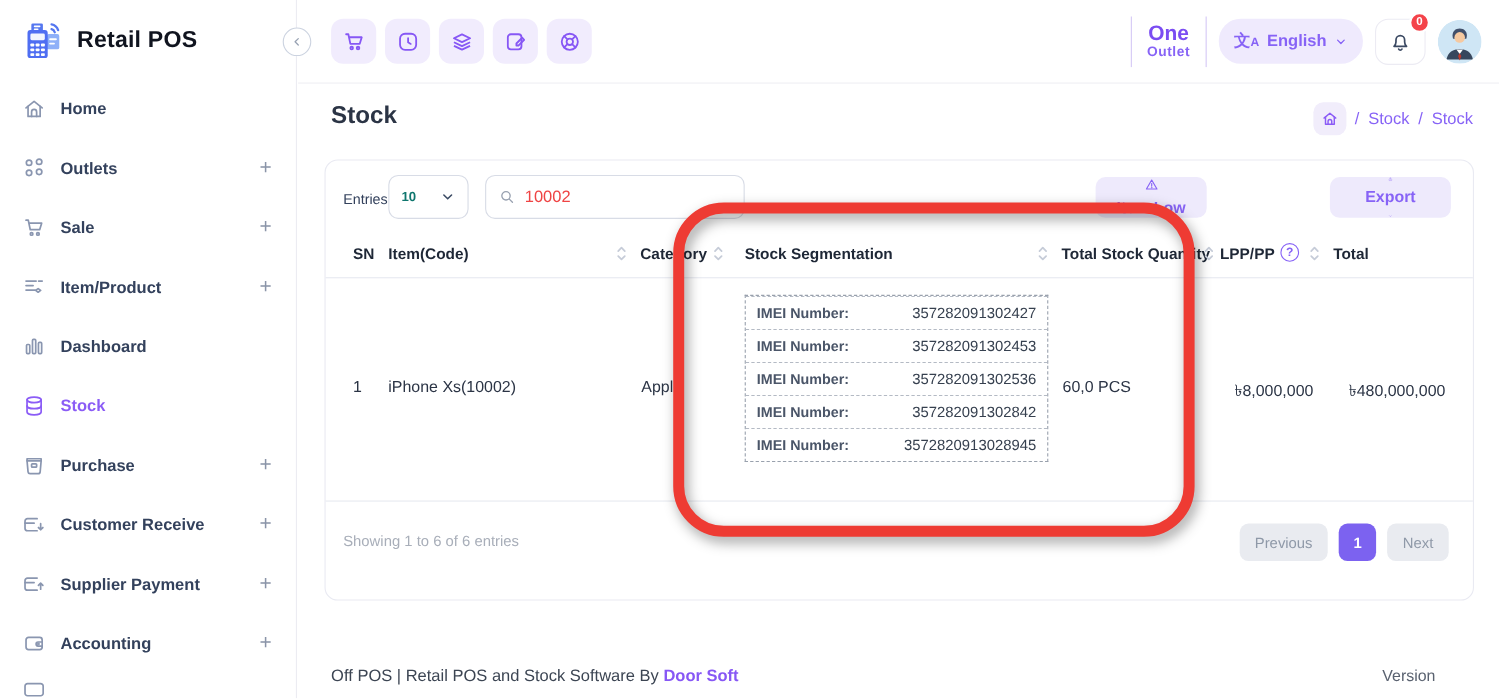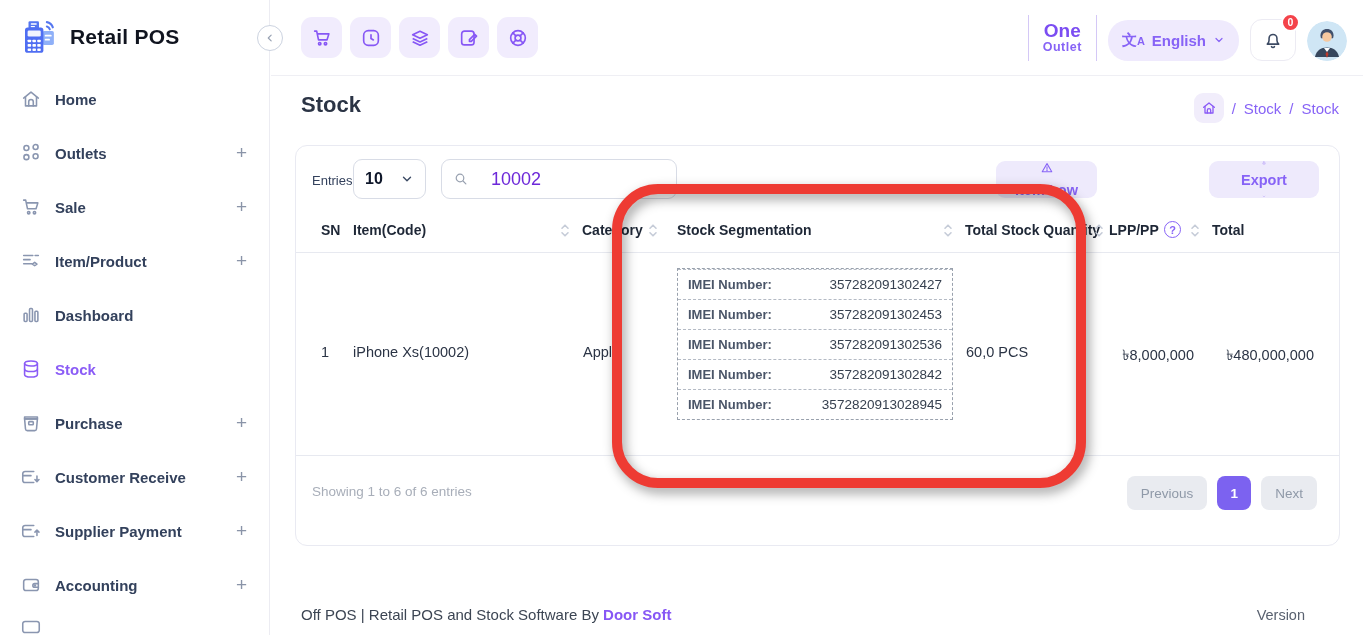--- a/index.html
+++ b/index.html
@@ -18,21 +18,21 @@
   .ic svg { width:100%; height:100%; display:block; }
 
   .collapse-btn { position:absolute; left:257px; top:25px; width:26px; height:26px; border-radius:50%; background:#fff; border:1.5px solid #ccd3e0; color:#98a2b3; display:flex; align-items:center; justify-content:center; z-index:8; cursor:pointer; }
   .collapse-btn svg { width:14px; height:14px; }
 
   
   .topbar { position:absolute; left:271px; top:0; width:1092px; height:76px; background:#fff; border-bottom:1px solid #efeff4; display:flex; align-items:center; padding:0 16px 0 30px; z-index:4; }
   .quick-icons { display:flex; gap:8px; }
   .qbtn { width:41px; height:41px; border-radius:11px; background:#f1ecfd; display:flex; align-items:center; justify-content:center; color:#8757f5; cursor:pointer; }
   .qbtn svg { width:22px; height:22px; }
-  .topbar-right { margin-left:auto; display:flex; align-items:flex-end; gap:11px; }
+  .topbar-right { margin-left:auto; display:flex; align-items:center; gap:11px; }
   .outlet-block { display:flex; flex-direction:column; align-items:center; justify-content:center; padding:0 14px; height:46px; border-left:1.5px solid #d4c8f6; border-right:1.5px solid #d4c8f6; }
   .outlet-name { font-size:19px; font-weight:800; color:#7b4df2; line-height:1.05; }
   .outlet-sub { font-size:12.5px; font-weight:700; color:#8763f6; letter-spacing:.5px; }
   .lang-pill { display:flex; align-items:center; gap:7px; height:41px; padding:0 14px; border-radius:20px; background:#efeafd; color:#8763f6; cursor:pointer; }
   .lang-glyph { font-weight:700; font-size:15px; }
   .lang-glyph .a { font-size:11px; font-weight:800; }
   .lang-label { font-size:15px; font-weight:700; }
   .lang-pill svg { width:12px; height:12px; }
   .bell-btn { position:relative; width:46px; height:42px; border:1px solid #ecebf3; border-radius:12px; background:#fff; display:flex; align-items:center; justify-content:center; color:#3c4a63; cursor:pointer; }
   .bell-btn svg.bell { width:22px; height:22px; }
@@ -45,25 +45,25 @@
   .page-title { position:absolute; left:31px; top:16px; font-size:22px; font-weight:700; color:#2b3445; }
   .breadcrumb { position:absolute; right:24px; top:17px; display:flex; align-items:center; gap:8px; }
   .bc-home { width:30px; height:30px; border-radius:9px; background:#f1edfb; color:#8b5cf6; display:flex; align-items:center; justify-content:center; cursor:pointer; }
   .bc-home svg { width:16px; height:16px; }
   .bc-sep { color:#8763f6; font-size:15px; }
   .bc-item { color:#8763f6; font-size:15px; font-weight:500; cursor:pointer; }
 
   .card { position:absolute; left:25px; top:69px; width:1045px; height:401px; border:1px solid #e9eaf2; border-radius:12px; background:#fff;padding-left:16px; }
   .entries-label { position:absolute; left:16px; top:27px; font-size:13px; color:#33415c; }
   .entries-select { position:absolute; left:57px; top:13px; width:73px; height:40px; border:1px solid #d8dce6; border-radius:9px; display:flex; align-items:center; justify-content:space-between; padding:0 11px; cursor:pointer; }
-  .entries-value { font-size:16px; font-weight:600; color:#0f172a; }
+  .entries-value { font-size:12px; font-weight:600; color:#0f766e; }
   .entries-select svg { width:14px; height:14px; color:#3a4a63; }
   .search-box { position:absolute; left:145px; top:13px; width:236px; height:40px; border:1px solid #d8dce6; border-radius:9px; display:flex; align-items:center; padding:0 11px; gap:8px; }
   .search-box svg { width:16px; height:16px; color:#98a1b0; flex:0 0 16px; }
-  .search-box input { border:none; outline:none; width:100%; font-size:18px; color:#6d28d9; font-family:"Liberation Sans", sans-serif; background:transparent;margin-left:14px; }
+  .search-box input { border:none; outline:none; width:100%; font-size:15px; color:#ef4444; font-family:"Liberation Sans", sans-serif; background:transparent; }
 
   .ctl-btn { position:absolute; top:15px; height:37px; border-radius:9px; background:#eeeafc; color:#8763f6; display:flex; align-items:center; justify-content:center; gap:7px; font-size:14.5px; font-weight:700; cursor:pointer; border:none; font-family:"Liberation Sans", sans-serif;flex-direction:column; }
   .ctl-btn svg { width:16px; height:16px; }
   .btn-itemlow { left:700px; width:101px; }
   .btn-filter { left:808px; width:98px; }
   .btn-export { left:913px; width:110px; }
 
   
   .thead { position:absolute; left:0; top:64px; width:100%; height:43px; border-bottom:1px solid #e7e9f0; }
   .th { position:absolute; top:12px; font-size:14px; font-weight:700; color:#1e2736; white-space:nowrap; }

